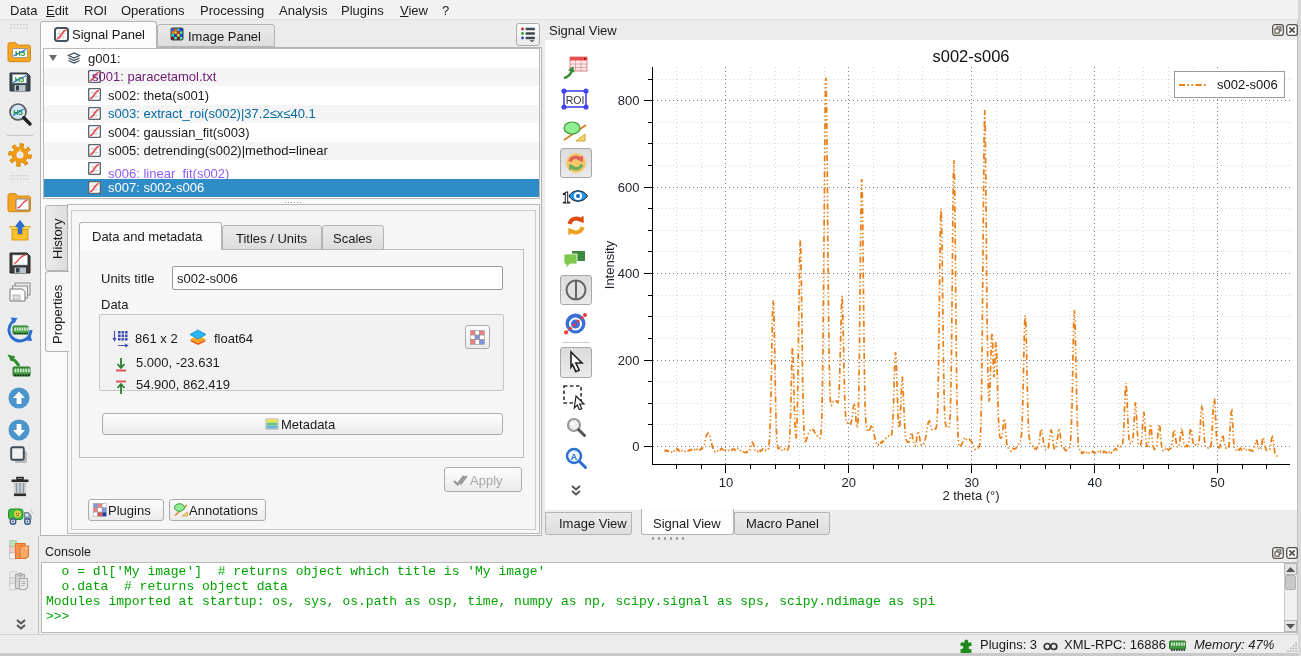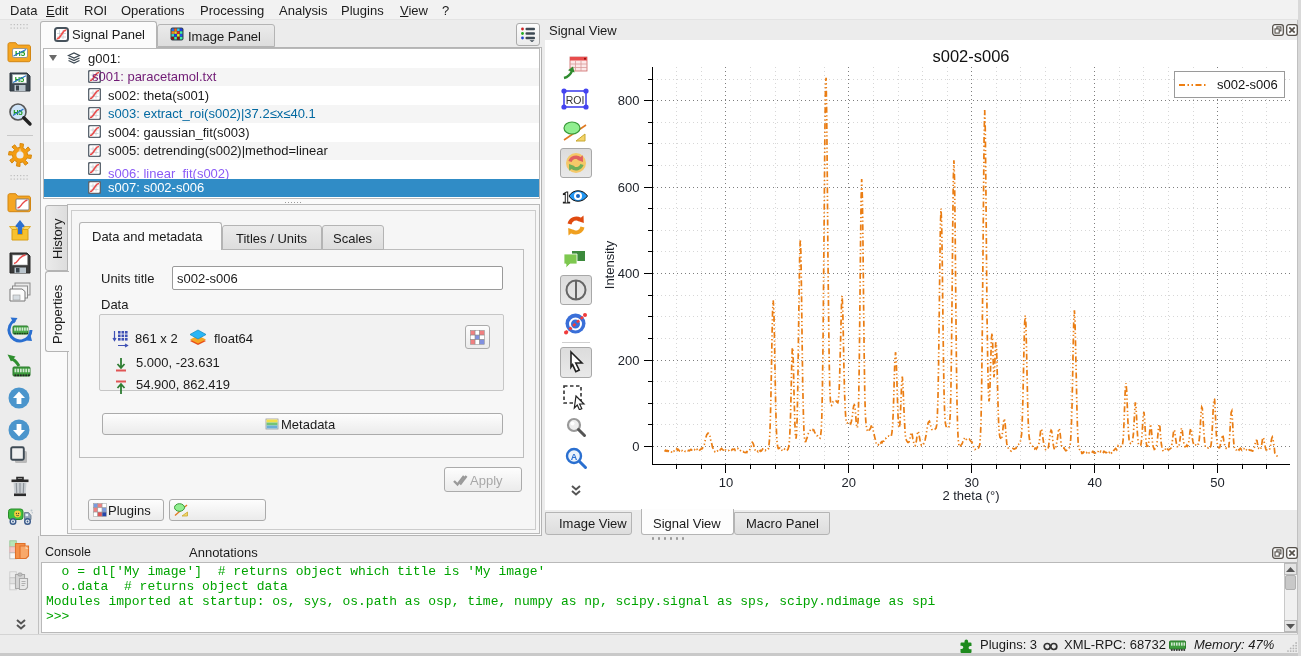--- a/index.html
+++ b/index.html
@@ -132,21 +132,21 @@
 
 <div class="btn" style="left:102px;top:413px;width:401px;height:22px;"></div>
 <div class="abs" style="left:281px;top:417px;">Metadata</div>
 
 <div class="btn" style="left:444px;top:467px;width:78px;height:25px;"></div>
 <div class="abs" style="left:470px;top:473px;color:#a8a8a8;">Apply</div>
 
 <div class="btn" style="left:88px;top:499px;width:76px;height:22px;"></div>
 <div class="abs" style="left:108px;top:503px;">Plugins</div>
 <div class="btn" style="left:169px;top:499px;width:97px;height:22px;"></div>
-<div class="abs" style="left:189px;top:503px;margin-top:42px;">Annotations</div>
+<div class="abs" style="left:189px;top:503px;">Annotations</div>
 
 <div class="abs" style="left:549px;top:23px;font-size:13px;">Signal View</div>
 <div id="plotarea" class="abs" style="left:545px;top:40px;width:752px;height:470px;background:#fff;"></div>
 <svg class="abs" style="left:545px;top:40px;" width="752" height="470" viewBox="545 40 752 470">
 <path d="M676.5 66.5V464.5M701.5 66.5V464.5M750.5 66.5V464.5M775.5 66.5V464.5M799.5 66.5V464.5M824.5 66.5V464.5M873.5 66.5V464.5M898.5 66.5V464.5M922.5 66.5V464.5M947.5 66.5V464.5M996.5 66.5V464.5M1020.5 66.5V464.5M1045.5 66.5V464.5M1070.5 66.5V464.5M1119.5 66.5V464.5M1143.5 66.5V464.5M1168.5 66.5V464.5M1193.5 66.5V464.5M1242.5 66.5V464.5M1266.5 66.5V464.5M652.5 424.5H1289.5M652.5 403.5H1289.5M652.5 381.5H1289.5M652.5 338.5H1289.5M652.5 316.5H1289.5M652.5 295.5H1289.5M652.5 251.5H1289.5M652.5 230.5H1289.5M652.5 208.5H1289.5M652.5 165.5H1289.5M652.5 143.5H1289.5M652.5 122.5H1289.5M652.5 79.5H1289.5" stroke="#d7d7d7" stroke-width="1" fill="none" stroke-dasharray="1 3" shape-rendering="crispEdges"></path>
 <path d="M725.5 66.5V464.5M848.5 66.5V464.5M971.5 66.5V464.5M1094.5 66.5V464.5M1217.5 66.5V464.5M652.5 446.5H1289.5M652.5 360.5H1289.5M652.5 273.5H1289.5M652.5 187.5H1289.5M652.5 100.5H1289.5" stroke="#7e7e7e" stroke-width="1" fill="none" stroke-dasharray="1 3" shape-rendering="crispEdges"></path>
 <path d="M664.4 450.3 L665.1 450.9 L665.7 450.3 L666.3 451.1 L666.9 450.7 L667.5 450.7 L668.1 451.4 L668.7 451.0 L669.4 451.6 L670.0 451.3 L670.6 451.8 L671.2 452.1 L671.8 451.7 L672.4 450.5 L673.1 451.1 L673.7 451.3 L674.3 450.7 L674.9 449.5 L675.5 449.5 L676.1 449.8 L676.7 448.9 L677.4 450.1 L678.0 449.3 L678.6 449.9 L679.2 450.6 L679.8 451.2 L680.4 451.3 L681.0 450.2 L681.7 450.8 L682.3 450.4 L682.9 450.0 L683.5 450.2 L684.1 450.0 L684.7 450.9 L685.3 451.5 L686.0 451.7 L686.6 450.8 L687.2 450.7 L687.8 450.9 L688.4 450.4 L689.0 450.4 L689.6 450.7 L690.3 449.8 L690.9 449.4 L691.5 450.1 L692.1 449.9 L692.7 449.8 L693.3 449.1 L694.0 448.8 L694.6 449.6 L695.2 448.7 L695.8 449.8 L696.4 450.0 L697.0 449.4 L697.6 450.3 L698.3 450.2 L698.9 451.1 L699.5 450.4 L700.1 449.6 L700.7 449.4 L701.3 448.5 L701.9 448.9 L702.6 448.0 L703.2 447.0 L703.8 445.7 L704.4 444.2 L705.0 441.4 L705.6 438.3 L706.2 436.4 L706.9 434.3 L707.5 434.1 L708.1 433.1 L708.7 433.4 L709.3 434.0 L709.9 435.8 L710.5 439.2 L711.2 442.1 L711.8 444.0 L712.4 446.9 L713.0 448.2 L713.6 449.6 L714.2 450.7 L714.8 451.6 L715.5 450.6 L716.1 451.2 L716.7 451.4 L717.3 451.2 L717.9 450.1 L718.5 450.9 L719.2 450.7 L719.8 450.4 L720.4 449.5 L721.0 448.9 L721.6 448.4 L722.2 449.3 L722.8 449.7 L723.5 450.0 L724.1 449.2 L724.7 448.4 L725.3 449.6 L725.9 450.3 L726.5 450.8 L727.1 451.1 L727.8 450.8 L728.4 450.4 L729.0 450.7 L729.6 451.5 L730.2 451.2 L730.8 451.1 L731.4 450.7 L732.1 449.5 L732.7 449.2 L733.3 449.4 L733.9 449.3 L734.5 449.1 L735.1 450.2 L735.7 449.3 L736.4 448.9 L737.0 448.4 L737.6 448.2 L738.2 448.9 L738.8 449.4 L739.4 450.4 L740.0 450.0 L740.7 450.9 L741.3 451.5 L741.9 451.6 L742.5 451.9 L743.1 451.6 L743.7 452.1 L744.4 452.5 L745.0 452.5 L745.6 452.6 L746.2 452.1 L746.8 452.5 L747.4 451.0 L748.0 450.4 L748.7 450.7 L749.3 450.4 L749.9 449.5 L750.5 447.9 L751.1 446.7 L751.7 444.0 L752.3 442.3 L753.0 443.1 L753.6 444.7 L754.2 447.4 L754.8 449.5 L755.4 450.4 L756.0 451.0 L756.6 450.1 L757.3 450.8 L757.9 451.6 L758.5 450.2 L759.1 450.0 L759.7 450.7 L760.3 450.4 L760.9 451.3 L761.6 450.8 L762.2 449.6 L762.8 448.9 L763.4 448.8 L764.0 449.6 L764.6 450.0 L765.2 450.6 L765.9 449.9 L766.5 449.8 L767.1 449.2 L767.7 449.4 L768.3 449.1 L768.9 445.6 L769.6 438.3 L770.2 424.8 L770.8 402.5 L771.4 371.3 L772.0 337.1 L772.6 310.6 L773.2 300.2 L773.9 311.3 L774.5 339.9 L775.1 374.9 L775.7 405.9 L776.3 428.1 L776.9 440.3 L777.5 445.6 L778.2 448.4 L778.8 448.5 L779.4 448.1 L780.0 447.7 L780.6 448.6 L781.2 449.5 L781.8 450.2 L782.5 450.8 L783.1 451.1 L783.7 450.5 L784.3 449.5 L784.9 448.9 L785.5 449.2 L786.1 449.1 L786.8 448.7 L787.4 449.8 L788.0 449.2 L788.6 447.3 L789.2 443.4 L789.8 434.4 L790.5 417.4 L791.1 392.6 L791.7 364.5 L792.3 347.8 L792.9 349.2 L793.5 368.7 L794.1 397.2 L794.8 421.6 L795.4 435.0 L796.0 438.7 L796.6 433.6 L797.2 416.9 L797.8 386.5 L798.4 341.8 L799.1 293.0 L799.7 255.2 L800.3 239.3 L800.9 253.1 L801.5 291.4 L802.1 339.7 L802.7 382.7 L803.4 414.1 L804.0 432.5 L804.6 439.2 L805.2 441.5 L805.8 441.4 L806.4 439.4 L807.0 438.2 L807.7 435.7 L808.3 433.5 L808.9 432.6 L809.5 431.6 L810.1 430.5 L810.7 429.8 L811.3 428.8 L812.0 429.0 L812.6 429.2 L813.2 430.4 L813.8 430.1 L814.4 431.6 L815.0 432.9 L815.7 433.9 L816.3 434.2 L816.9 435.7 L817.5 435.8 L818.1 436.9 L818.7 437.5 L819.3 437.7 L820.0 438.2 L820.6 435.9 L821.2 430.4 L821.8 417.6 L822.4 389.8 L823.0 345.5 L823.6 280.9 L824.3 203.6 L824.9 131.1 L825.5 84.3 L826.1 77.8 L826.7 113.5 L827.3 177.9 L827.9 252.3 L828.6 316.0 L829.2 361.8 L829.8 388.7 L830.4 400.6 L831.0 405.0 L831.6 405.4 L832.2 404.0 L832.9 402.0 L833.5 401.3 L834.1 400.6 L834.7 400.4 L835.3 400.5 L835.9 400.7 L836.5 401.6 L837.2 402.4 L837.8 402.7 L838.4 399.9 L839.0 393.1 L839.6 378.4 L840.2 354.9 L840.9 328.1 L841.5 304.9 L842.1 295.8 L842.7 306.8 L843.3 334.3 L843.9 365.9 L844.5 391.5 L845.2 409.0 L845.8 418.0 L846.4 422.4 L847.0 423.0 L847.6 422.7 L848.2 422.2 L848.8 423.4 L849.5 423.2 L850.1 423.1 L850.7 423.8 L851.3 421.9 L851.9 418.5 L852.5 415.1 L853.1 409.1 L853.8 405.5 L854.4 404.9 L855.0 407.5 L855.6 413.9 L856.2 422.3 L856.8 427.6 L857.4 427.7 L858.1 419.7 L858.7 399.0 L859.3 361.1 L859.9 306.5 L860.5 247.4 L861.1 198.4 L861.7 179.1 L862.4 197.8 L863.0 245.1 L863.6 303.5 L864.2 356.3 L864.8 394.8 L865.4 415.2 L866.1 424.9 L866.7 428.1 L867.3 430.5 L867.9 431.2 L868.5 431.7 L869.1 430.1 L869.7 429.4 L870.4 428.5 L871.0 426.9 L871.6 425.1 L872.2 425.0 L872.8 427.6 L873.4 431.4 L874.0 433.8 L874.7 437.1 L875.3 439.5 L875.9 442.4 L876.5 444.2 L877.1 444.0 L877.7 444.1 L878.3 444.8 L879.0 443.4 L879.6 442.9 L880.2 442.1 L880.8 442.9 L881.4 441.9 L882.0 442.6 L882.6 441.4 L883.3 441.2 L883.9 441.1 L884.5 440.3 L885.1 438.6 L885.7 438.4 L886.3 438.1 L887.0 436.9 L887.6 436.3 L888.2 436.2 L888.8 436.1 L889.4 436.4 L890.0 436.5 L890.6 436.5 L891.3 435.9 L891.9 432.8 L892.5 427.4 L893.1 415.8 L893.7 398.4 L894.3 377.0 L894.9 359.5 L895.6 352.2 L896.2 359.8 L896.8 376.7 L897.4 397.6 L898.0 415.7 L898.6 426.0 L899.2 427.9 L899.9 424.5 L900.5 412.5 L901.1 397.0 L901.7 382.8 L902.3 376.6 L902.9 383.5 L903.5 398.8 L904.2 415.3 L904.8 427.4 L905.4 435.8 L906.0 439.1 L906.6 440.7 L907.2 441.5 L907.8 442.3 L908.5 442.3 L909.1 441.8 L909.7 439.7 L910.3 436.8 L910.9 433.0 L911.5 432.4 L912.2 434.5 L912.8 438.5 L913.4 441.3 L914.0 443.7 L914.6 445.1 L915.2 445.6 L915.8 444.0 L916.5 440.1 L917.1 435.1 L917.7 432.0 L918.3 431.2 L918.9 434.2 L919.5 437.4 L920.1 440.5 L920.8 443.3 L921.4 445.1 L922.0 444.1 L922.6 444.3 L923.2 443.8 L923.8 443.7 L924.4 442.2 L925.1 439.9 L925.7 437.0 L926.3 433.9 L926.9 429.5 L927.5 426.3 L928.1 423.1 L928.7 421.7 L929.4 421.2 L930.0 423.0 L930.6 425.6 L931.2 427.6 L931.8 429.4 L932.4 429.9 L933.0 430.3 L933.7 429.9 L934.3 429.7 L934.9 429.4 L935.5 428.6 L936.1 428.0 L936.7 424.9 L937.4 414.6 L938.0 396.5 L938.6 363.2 L939.2 317.0 L939.8 267.1 L940.4 225.2 L941.0 208.5 L941.7 224.2 L942.3 264.9 L942.9 315.3 L943.5 362.3 L944.1 395.0 L944.7 414.1 L945.3 422.7 L946.0 426.1 L946.6 427.0 L947.2 427.8 L947.8 427.6 L948.4 427.7 L949.0 426.8 L949.6 423.7 L950.3 413.9 L950.9 391.1 L951.5 350.7 L952.1 294.2 L952.7 229.9 L953.3 179.2 L953.9 160.2 L954.6 181.3 L955.2 234.2 L955.8 300.1 L956.4 360.5 L957.0 402.3 L957.6 427.0 L958.2 439.6 L958.9 444.7 L959.5 446.0 L960.1 447.0 L960.7 445.5 L961.3 444.8 L961.9 444.0 L962.6 442.5 L963.2 440.3 L963.8 439.7 L964.4 438.4 L965.0 437.4 L965.6 438.1 L966.2 439.2 L966.9 439.9 L967.5 440.0 L968.1 439.6 L968.7 439.4 L969.3 439.1 L969.9 440.0 L970.5 440.8 L971.2 441.6 L971.8 441.7 L972.4 443.3 L973.0 444.4 L973.6 446.7 L974.2 448.5 L974.8 449.5 L975.5 449.3 L976.1 449.0 L976.7 448.7 L977.3 449.1 L977.9 448.6 L978.5 448.0 L979.1 446.7 L979.8 444.6 L980.4 436.7 L981.0 422.2 L981.6 391.5 L982.2 341.3 L982.8 274.3 L983.5 198.7 L984.1 136.4 L984.7 110.1 L985.3 130.5 L985.9 187.3 L986.5 258.5 L987.1 321.1 L987.8 366.9 L988.4 391.8 L989.0 401.5 L989.6 397.3 L990.2 380.9 L990.8 359.1 L991.4 338.4 L992.1 333.1 L992.7 344.6 L993.3 364.3 L993.9 377.3 L994.5 372.4 L995.1 356.1 L995.7 342.3 L996.4 343.9 L997.0 362.1 L997.6 388.6 L998.2 411.8 L998.8 426.6 L999.4 433.8 L1000.0 437.4 L1000.7 438.2 L1001.3 439.6 L1001.9 437.2 L1002.5 432.4 L1003.1 427.3 L1003.7 420.9 L1004.3 418.8 L1005.0 421.6 L1005.6 429.5 L1006.2 437.6 L1006.8 443.7 L1007.4 446.0 L1008.0 447.7 L1008.7 448.8 L1009.3 449.2 L1009.9 449.8 L1010.5 450.6 L1011.1 451.0 L1011.7 449.7 L1012.3 449.8 L1013.0 448.5 L1013.6 448.9 L1014.2 449.1 L1014.8 448.6 L1015.4 448.7 L1016.0 448.4 L1016.6 446.7 L1017.3 445.6 L1017.9 444.8 L1018.5 444.4 L1019.1 443.4 L1019.7 442.2 L1020.3 441.5 L1020.9 438.8 L1021.6 434.3 L1022.2 422.3 L1022.8 403.3 L1023.4 376.1 L1024.0 346.6 L1024.6 323.6 L1025.2 315.4 L1025.9 323.5 L1026.5 348.0 L1027.1 377.4 L1027.7 404.3 L1028.3 423.9 L1028.9 434.7 L1029.5 439.5 L1030.2 443.0 L1030.8 444.0 L1031.4 445.2 L1032.0 445.6 L1032.6 446.3 L1033.2 447.4 L1033.9 448.3 L1034.5 448.9 L1035.1 448.0 L1035.7 448.3 L1036.3 449.0 L1036.9 448.1 L1037.5 446.8 L1038.2 446.1 L1038.8 444.5 L1039.4 440.8 L1040.0 436.0 L1040.6 430.9 L1041.2 428.9 L1041.8 430.1 L1042.5 434.5 L1043.1 439.5 L1043.7 443.4 L1044.3 446.3 L1044.9 448.5 L1045.5 449.5 L1046.1 449.7 L1046.8 449.8 L1047.4 449.5 L1048.0 448.9 L1048.6 446.3 L1049.2 440.8 L1049.8 436.7 L1050.4 432.2 L1051.1 430.2 L1051.7 431.0 L1052.3 436.0 L1052.9 441.4 L1053.5 445.9 L1054.1 448.4 L1054.7 449.5 L1055.4 448.3 L1056.0 446.4 L1056.6 443.2 L1057.2 440.3 L1057.8 436.2 L1058.4 431.1 L1059.1 428.5 L1059.7 430.5 L1060.3 434.8 L1060.9 441.1 L1061.5 445.5 L1062.1 447.2 L1062.7 448.1 L1063.4 448.2 L1064.0 447.8 L1064.6 449.0 L1065.2 450.1 L1065.8 450.7 L1066.4 450.5 L1067.0 449.9 L1067.7 449.0 L1068.3 448.7 L1068.9 448.5 L1069.5 447.3 L1070.1 445.3 L1070.7 439.4 L1071.3 428.4 L1072.0 406.9 L1072.6 378.5 L1073.2 345.4 L1073.8 319.5 L1074.4 310.2 L1075.0 320.9 L1075.6 347.1 L1076.3 378.6 L1076.9 407.1 L1077.5 428.7 L1078.1 441.6 L1078.7 447.2 L1079.3 449.2 L1080.0 450.2 L1080.6 450.8 L1081.2 450.4 L1081.8 453.5 L1082.4 453.5 L1083.0 453.2 L1083.6 451.9 L1084.3 451.7 L1084.9 451.0 L1085.5 451.3 L1086.1 452.1 L1086.7 452.6 L1087.3 451.5 L1087.9 451.2 L1088.6 451.9 L1089.2 452.9 L1089.8 452.7 L1090.4 452.1 L1091.0 452.3 L1091.6 452.7 L1092.2 452.2 L1092.9 451.3 L1093.5 452.1 L1094.1 453.0 L1094.7 453.1 L1095.3 453.0 L1095.9 452.3 L1096.5 452.9 L1097.2 452.0 L1097.8 451.6 L1098.4 451.7 L1099.0 452.4 L1099.6 451.3 L1100.2 451.9 L1100.8 451.3 L1101.5 452.1 L1102.1 452.6 L1102.7 451.9 L1103.3 452.4 L1103.9 451.3 L1104.5 451.5 L1105.2 452.3 L1105.8 452.7 L1106.4 452.7 L1107.0 452.1 L1107.6 451.1 L1108.2 452.0 L1108.8 452.1 L1109.5 452.5 L1110.1 451.3 L1110.7 452.0 L1111.3 452.7 L1111.9 453.2 L1112.5 452.8 L1113.1 451.4 L1113.8 450.4 L1114.4 449.9 L1115.0 449.0 L1115.6 448.4 L1116.2 449.1 L1116.8 449.9 L1117.4 448.8 L1118.1 446.2 L1118.7 447.2 L1119.3 446.6 L1119.9 446.6 L1120.5 446.6 L1121.1 446.5 L1121.7 446.3 L1122.4 445.3 L1123.0 441.2 L1123.6 432.6 L1124.2 417.4 L1124.8 401.3 L1125.4 386.3 L1126.0 383.1 L1126.7 391.3 L1127.3 405.9 L1127.9 421.1 L1128.5 432.8 L1129.1 439.9 L1129.7 442.3 L1130.4 443.3 L1131.0 442.5 L1131.6 443.1 L1132.2 442.6 L1132.8 439.1 L1133.4 434.2 L1134.0 423.9 L1134.7 410.9 L1135.3 402.4 L1135.9 404.8 L1136.5 415.5 L1137.1 428.7 L1137.7 437.3 L1138.3 443.3 L1139.0 444.9 L1139.6 445.0 L1140.2 445.6 L1140.8 445.3 L1141.4 441.3 L1142.0 434.7 L1142.6 425.5 L1143.3 415.4 L1143.9 411.9 L1144.5 416.8 L1145.1 427.8 L1145.7 437.2 L1146.3 443.2 L1146.9 446.3 L1147.6 446.1 L1148.2 445.7 L1148.8 442.0 L1149.4 435.3 L1150.0 427.8 L1150.6 424.3 L1151.2 427.8 L1151.9 435.1 L1152.5 441.9 L1153.1 446.4 L1153.7 447.7 L1154.3 449.4 L1154.9 448.9 L1155.6 448.4 L1156.2 447.1 L1156.8 444.6 L1157.4 440.0 L1158.0 433.5 L1158.6 426.9 L1159.2 424.2 L1159.9 426.5 L1160.5 434.6 L1161.1 442.2 L1161.7 446.2 L1162.3 448.9 L1162.9 450.5 L1163.5 451.2 L1164.2 450.6 L1164.8 450.5 L1165.4 449.1 L1166.0 448.3 L1166.6 447.5 L1167.2 448.4 L1167.8 449.4 L1168.5 450.0 L1169.1 449.7 L1169.7 448.9 L1170.3 448.7 L1170.9 448.3 L1171.5 446.5 L1172.1 442.8 L1172.8 437.7 L1173.4 432.7 L1174.0 429.8 L1174.6 430.8 L1175.2 435.7 L1175.8 439.6 L1176.5 444.0 L1177.1 446.2 L1177.7 447.4 L1178.3 446.8 L1178.9 446.3 L1179.5 443.7 L1180.1 439.0 L1180.8 433.4 L1181.4 428.1 L1182.0 428.3 L1182.6 433.2 L1183.2 439.1 L1183.8 442.5 L1184.4 445.2 L1185.1 446.8 L1185.7 446.4 L1186.3 446.2 L1186.9 445.2 L1187.5 446.1 L1188.1 445.2 L1188.7 442.3 L1189.4 437.5 L1190.0 431.6 L1190.6 428.8 L1191.2 428.8 L1191.8 433.1 L1192.4 438.8 L1193.0 441.9 L1193.7 444.4 L1194.3 444.6 L1194.9 445.5 L1195.5 445.0 L1196.1 445.4 L1196.7 446.0 L1197.3 445.3 L1198.0 444.1 L1198.6 443.9 L1199.2 440.2 L1199.8 433.2 L1200.4 423.8 L1201.0 413.3 L1201.7 407.1 L1202.3 408.3 L1202.9 416.4 L1203.5 426.8 L1204.1 435.8 L1204.7 442.5 L1205.3 446.3 L1206.0 447.3 L1206.6 446.9 L1207.2 447.5 L1207.8 447.7 L1208.4 448.0 L1209.0 447.0 L1209.6 446.7 L1210.3 447.0 L1210.9 445.9 L1211.5 441.3 L1212.1 432.5 L1212.7 419.5 L1213.3 407.0 L1213.9 399.0 L1214.6 399.3 L1215.2 409.2 L1215.8 423.2 L1216.4 435.3 L1217.0 441.6 L1217.6 445.8 L1218.2 447.1 L1218.9 447.8 L1219.5 447.7 L1220.1 446.0 L1220.7 443.0 L1221.3 440.2 L1221.9 437.4 L1222.5 434.9 L1223.2 436.6 L1223.8 440.9 L1224.4 443.6 L1225.0 446.5 L1225.6 447.3 L1226.2 448.2 L1226.9 447.7 L1227.5 448.0 L1228.1 448.3 L1228.7 447.3 L1229.3 441.9 L1229.9 432.5 L1230.5 420.1 L1231.2 412.2 L1231.8 411.0 L1232.4 418.9 L1233.0 430.4 L1233.6 440.9 L1234.2 446.9 L1234.8 449.0 L1235.5 448.8 L1236.1 449.9 L1236.7 449.8 L1237.3 449.1 L1237.9 448.3 L1238.5 449.3 L1239.1 450.1 L1239.8 449.1 L1240.4 448.2 L1241.0 448.7 L1241.6 449.9 L1242.2 449.0 L1242.8 449.4 L1243.4 448.7 L1244.1 448.7 L1244.7 448.3 L1245.3 449.4 L1245.9 448.9 L1246.5 449.8 L1247.1 450.0 L1247.7 449.2 L1248.4 448.7 L1249.0 449.7 L1249.6 450.3 L1250.2 450.4 L1250.8 450.2 L1251.4 450.3 L1252.1 451.0 L1252.7 451.1 L1253.3 449.9 L1253.9 448.0 L1254.5 447.1 L1255.1 443.9 L1255.7 440.4 L1256.4 440.3 L1257.0 440.6 L1257.6 444.3 L1258.2 446.8 L1258.8 448.6 L1259.4 449.1 L1260.0 449.6 L1260.7 448.8 L1261.3 446.5 L1261.9 443.3 L1262.5 439.3 L1263.1 437.4 L1263.7 438.5 L1264.3 442.6 L1265.0 445.7 L1265.6 448.2 L1266.2 450.0 L1266.8 449.8 L1267.4 449.3 L1268.0 449.6 L1268.6 450.1 L1269.3 449.5 L1269.9 448.6 L1270.5 446.1 L1271.1 441.7 L1271.7 438.5 L1272.3 437.1 L1273.0 439.0 L1273.6 443.8 L1274.2 446.9 L1274.8 453.1 L1275.4 453.9 L1276.0 454.2 L1276.6 454.9 L1277.3 456.6 L1277.9 456.7" stroke="#ea7d13" stroke-width="1.7" fill="none" stroke-dasharray="6 2.5 1.3 2.5 1.3 2.5"></path>
 <path d="M652.5 66.5V464.5M652.5 464.5H1289.5" stroke="#000" stroke-width="1.3" fill="none" shape-rendering="crispEdges"></path>
 <path d="M725.5 464.5v8M848.5 464.5v8M971.5 464.5v8M1094.5 464.5v8M1217.5 464.5v8M676.5 464.5v4M701.5 464.5v4M750.5 464.5v4M775.5 464.5v4M799.5 464.5v4M824.5 464.5v4M873.5 464.5v4M898.5 464.5v4M922.5 464.5v4M947.5 464.5v4M996.5 464.5v4M1020.5 464.5v4M1045.5 464.5v4M1070.5 464.5v4M1119.5 464.5v4M1143.5 464.5v4M1168.5 464.5v4M1193.5 464.5v4M1242.5 464.5v4M1266.5 464.5v4M652.5 446.5h-9M652.5 360.5h-9M652.5 273.5h-9M652.5 187.5h-9M652.5 100.5h-9M652.5 424.5h-4.5M652.5 403.5h-4.5M652.5 381.5h-4.5M652.5 338.5h-4.5M652.5 316.5h-4.5M652.5 295.5h-4.5M652.5 251.5h-4.5M652.5 230.5h-4.5M652.5 208.5h-4.5M652.5 165.5h-4.5M652.5 143.5h-4.5M652.5 122.5h-4.5M652.5 79.5h-4.5" stroke="#000" stroke-width="1.3" fill="none" shape-rendering="crispEdges"></path>
 <text x="725.9" y="486.5" font-size="13" fill="#1c2028" text-anchor="middle" font-family="Liberation Sans, sans-serif">10</text>
@@ -178,21 +178,21 @@
 <div class="abs" style="left:45px;top:545px;font-size:12.5px;">Console</div>
 <div class="abs" style="left:41px;top:562px;width:1256px;height:71px;background:#fff;border:1px solid #b9b9b9;"></div>
 <div id="console-text" class="abs mono" style="left:46px;top:564px;font-size:13px;font-weight:normal;color:#00a400;line-height:15px;white-space:pre;">  o = dl['My image']  # returns object which title is 'My image'
   o.data  # returns object data
 Modules imported at startup: os, sys, os.path as osp, time, numpy as np, scipy.signal as sps, scipy.ndimage as spi
 &gt;&gt;&gt; </div>
 
 <div id="statusbar" class="abs" style="left:0;top:634px;width:1301px;height:19px;background:#ececec;border-top:1px solid #d4d4d4;"></div>
 <div class="abs" style="left:0;top:653px;width:1301px;height:3px;background:#c9c9c9;"></div>
 <div class="abs" style="left:980px;top:637px;">Plugins: 3</div>
-<div class="abs" style="left:1064px;top:637px;">XML-RPC: 68732</div>
+<div class="abs" style="left:1064px;top:637px;">XML-RPC: 16886</div>
 <div class="abs" style="left:1194px;top:637px;font-style:italic;">Memory: 47%</div>
 
 <div class="abs" style="left:10px;top:23px;line-height:0;z-index:6;"><svg width="20" height="7" viewBox="0 0 20 7">
       <g fill="#bcbcbc">
         <rect x="0.5" y="1" width="1.2" height="1.2"></rect>
         <rect x="0.5" y="4.5" width="1.2" height="1.2"></rect>
         <rect x="3.7" y="1" width="1.2" height="1.2"></rect>
         <rect x="3.7" y="4.5" width="1.2" height="1.2"></rect>
         <rect x="6.9" y="1" width="1.2" height="1.2"></rect>
         <rect x="6.9" y="4.5" width="1.2" height="1.2"></rect>

